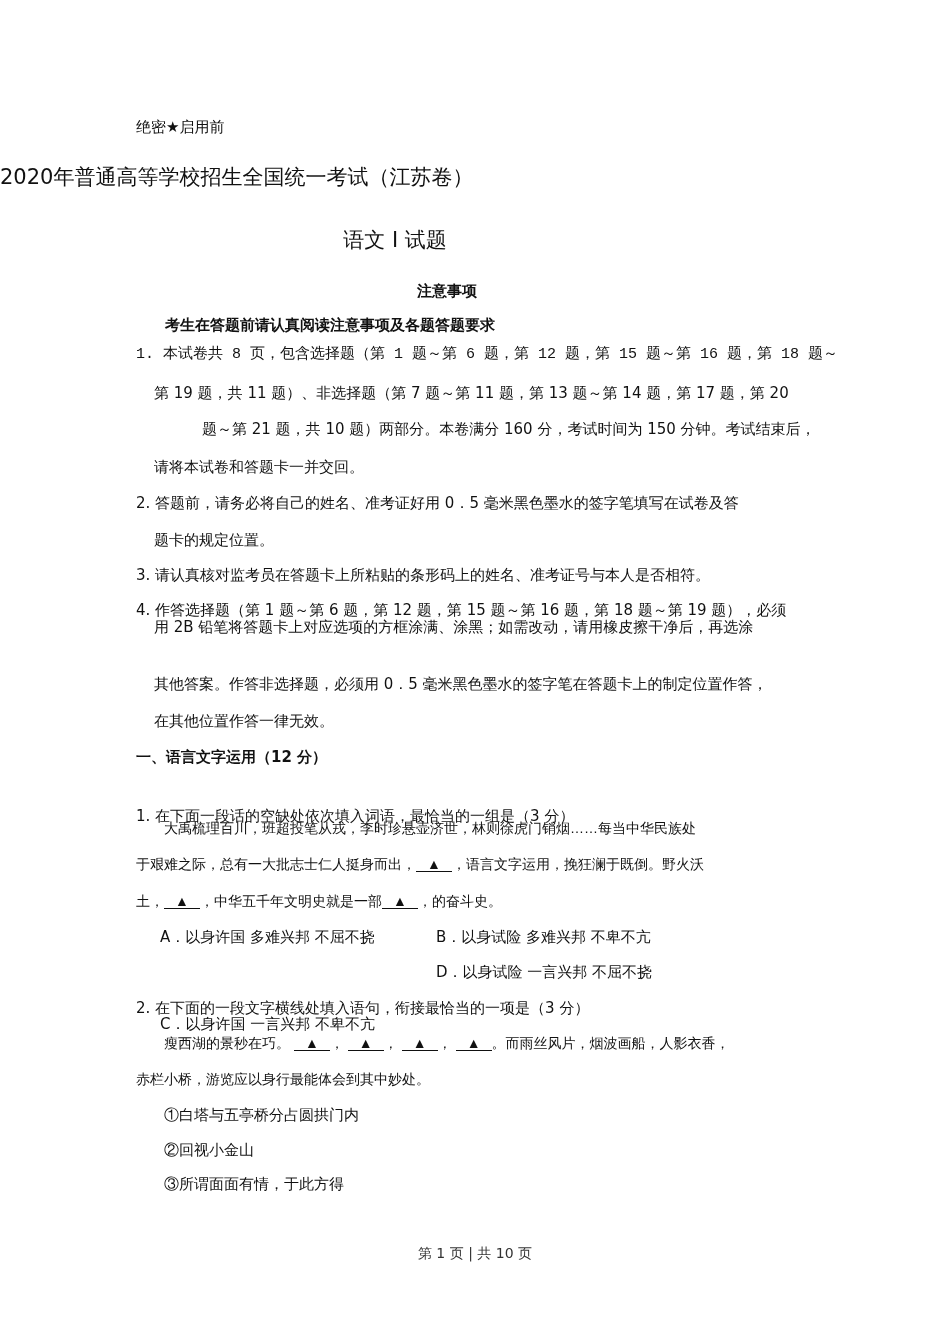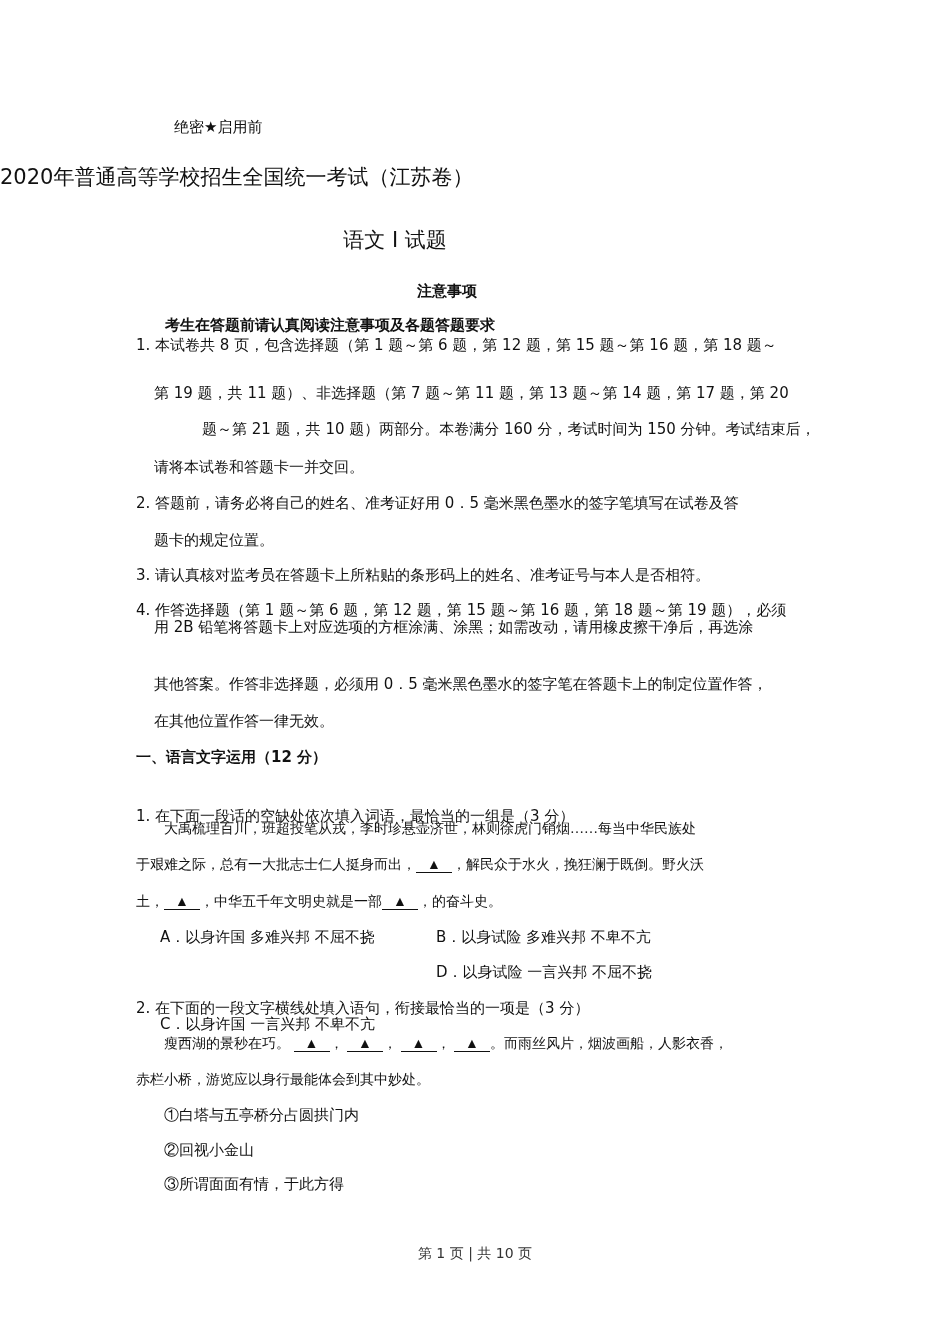--- a/index.html
+++ b/index.html
@@ -2,67 +2,67 @@
 <html><head>
   <meta charset="utf-8">
   <style>
     html, body { margin: 0; padding: 0; background: #ffffff; }
     body {
       width: 950px; height: 1344px; position: relative; overflow: hidden;
       font-family: "DejaVu Sans", "Liberation Sans", sans-serif;
       color: #111111;
     }
     .abs { position: absolute; white-space: nowrap; }
-    .confid { left: 136px; top: 118px; font-size: 15px; margin-left: 38px; }
+    .confid { left: 136px; top: 118px; font-size: 15px; }
     .title { left: 0; width: 950px; text-align: left; top: 163px; font-size: 21px; }
     .subject { left: 0; width: 790px; text-align: center; top: 226px; font-size: 21px; }
     .notice-h { left: 0; width: 894px; text-align: center; top: 282px; font-size: 15px; font-weight: bold; }
     .notice-sub { left: 165px; top: 316px; font-size: 15px; font-weight: bold; }
     .line { font-size: 15px; }
-    .serif { font-family: Liberation Serif, serif; }
+    .serif { font-family: Liberation Sans, sans-serif; }
     .blank {
       display: inline-block; border-bottom: 1.5px solid #111; text-align: center;
       padding: 0 4px; line-height: 1; font-size: 14px;
     }
     .section { font-weight: bold; }
     .footer { left: 0; width: 950px; text-align: center; top: 1245px; font-size: 14px; color: #333; }
   </style>
 </head>
 <body>
 
 <div>
 
   <div class="abs confid">绝密★启用前</div>
   <div class="abs title">2020年普通高等学校招生全国统一考试（江苏卷）</div>
   <div class="abs subject">语文 I 试题</div>
 
   <div class="abs notice-h">注意事项</div>
   <div class="abs notice-sub">考生在答题前请认真阅读注意事项及各题答题要求</div>
 
-  <div class="abs line" style="left:136px; top:336px;">1.  本试卷共 8 页，包含选择题（第 1 题～第 6 题，第 12 题，第 15 题～第 16 题，第 18 题～</div>
+  <div class="abs line" style="left:136px; top:344px;font-family:Liberation Mono, monospace;">1.  本试卷共 8 页，包含选择题（第 1 题～第 6 题，第 12 题，第 15 题～第 16 题，第 18 题～</div>
   <div class="abs line" style="left:154px; top:384px;">第 19 题，共 11 题）、非选择题（第 7 题～第 11 题，第 13 题～第 14 题，第 17 题，第 20</div>
   <div class="abs line" style="left:154px; top:420px;margin-left:48px;">题～第 21 题，共 10 题）两部分。本卷满分 160 分，考试时间为 150 分钟。考试结束后，</div>
   <div class="abs line" style="left:154px; top:458px;">请将本试卷和答题卡一并交回。</div>
 
   <div class="abs line" style="left:136px; top:494px;">2.  答题前，请务必将自己的姓名、准考证好用 0．5 毫米黑色墨水的签字笔填写在试卷及答</div>
   <div class="abs line" style="left:154px; top:531px;">题卡的规定位置。</div>
 
   <div class="abs line" style="left:136px; top:566px;">3.  请认真核对监考员在答题卡上所粘贴的条形码上的姓名、准考证号与本人是否相符。</div>
 
   <div class="abs line" style="left:136px; top:601px;">4.  作答选择题（第 1 题～第 6 题，第 12 题，第 15 题～第 16 题，第 18 题～第 19 题），必须</div>
   <div class="abs line" style="left:154px; top:618px;">用 2B 铅笔将答题卡上对应选项的方框涂满、涂黑；如需改动，请用橡皮擦干净后，再选涂</div>
   <div class="abs line" style="left:154px; top:675px;">其他答案。作答非选择题，必须用 0．5 毫米黑色墨水的签字笔在答题卡上的制定位置作答，</div>
   <div class="abs line" style="left:154px; top:712px;">在其他位置作答一律无效。</div>
 
   <div class="abs line section" style="left:136px; top:748px;">一、语言文字运用（12 分）</div>
   <div class="abs line" style="left:136px; top:783px;margin-top:24px;">1.  在下面一段话的空缺处依次填入词语，最恰当的一组是（3 分）</div>
 
   <div class="abs line serif" style="left:164px; top:820px; font-size:14px;">大禹梳理百川，班超投笔从戎，李时珍悬壶济世，林则徐虎门销烟……每当中华民族处</div>
   <div class="abs line serif" style="left:136px; top:856px; font-size:14px;">
-    <span>于艰难之际，总有一大批志士仁人挺身而出，</span><span class="blank" style="width:28px;">▲</span><span>，解民众于水火，挽狂澜于既倒。野火沃</span>
+    <span>于艰难之际，总有一大批志士仁人挺身而出，</span><span class="blank" style="width:28px;">▲</span><span>，语言文字运用，挽狂澜于既倒。野火沃</span>
   </div>
   <div class="abs line serif" style="left:136px; top:893px; font-size:14px;">
     <span>土，</span><span class="blank" style="width:28px;">▲</span><span>，中华五千年文明史就是一部</span><span class="blank" style="width:28px;">▲</span><span>，的奋斗史。</span>
   </div>
 
   <div class="abs line" style="left:160px; top:928px;">
     <span>A．</span><span>以身许国  多难兴邦  不屈不挠</span>
   </div>
   <div class="abs line" style="left:436px; top:928px;">
     <span>B．</span><span>以身试险  多难兴邦  不卑不亢</span>

